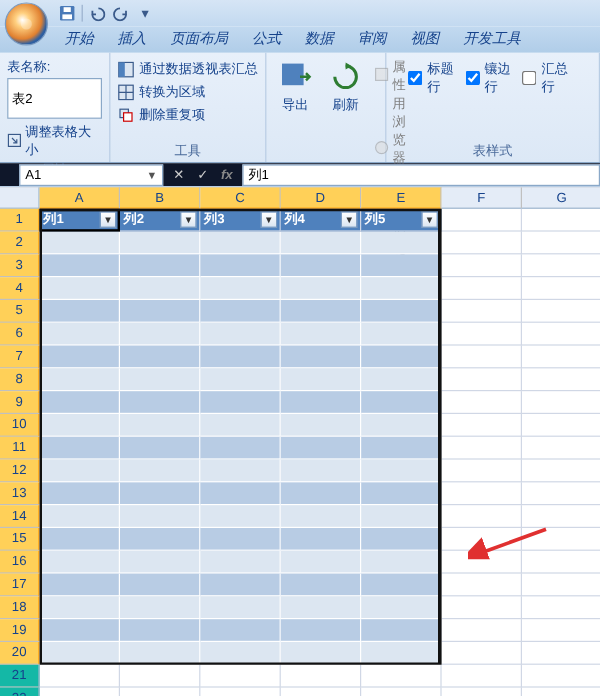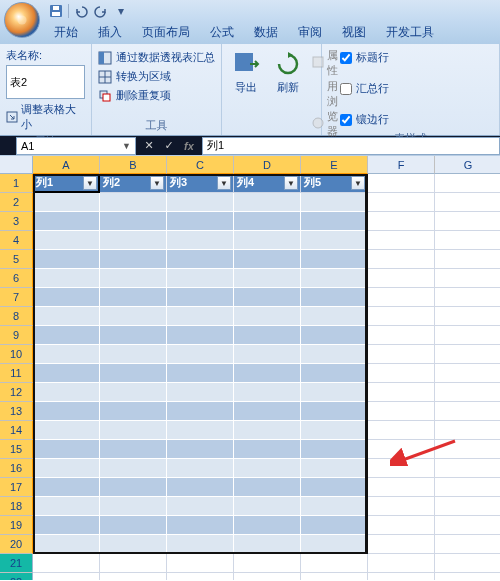--- a/index.html
+++ b/index.html
@@ -8,21 +8,21 @@
 
 .titlebar { height: 22px; background: linear-gradient(#d6e5f5,#c2d9f0); display: flex; align-items: center; padding: 0 4px; }
 .office-btn { width: 36px; height: 36px; border-radius: 50%; background: radial-gradient(circle at 40% 40%, #fff 0%, #ffd080 20%, #e08030 55%, #3060a0 70%, #2050a0 100%); border: 1px solid #7a9ac0; position: absolute; top: 2px; left: 4px; z-index: 5; display:flex; align-items:center; justify-content:center; }
 .office-btn svg { width:22px; height:22px; }
 .qat { margin-left: 44px; display: flex; gap: 4px; align-items: center; }
 .qat-item { width: 16px; height: 16px; display:flex; align-items:center; justify-content:center; color:#3a5a8a; }
 .qat-sep { width:1px; height:14px; background:#9ab0cc; }
 
 
 .tabs { height: 22px; background: linear-gradient(#c2d9f0,#b0cde8); display: flex; align-items: flex-end; padding-left: 44px; gap: 0; }
-.tab { padding: 3px 10px; font-size: 12px; color: #15428b; cursor: pointer; }
+.tab { padding: 3px 10px; font-size: 12px; color: #15428b; cursor: pointer; font-style: italic; }
 
 
 .ribbon { height: 92px; background: linear-gradient(#e8f0fa,#dce8f6); border-bottom: 1px solid #8aa8c8; display: flex; }
 .group { border-right: 1px solid #b8cde4; padding: 4px 6px 2px 6px; display: flex; flex-direction: column; justify-content: space-between; }
 .group-label { text-align: center; font-size: 11px; color: #4a6a9a; margin-top: 2px; }
 .g-prop { width: 92px; }
 .g-tools { width: 130px; }
 .g-ext { width: 100px; }
 .g-style { flex: 1; }
 .input-label { font-size: 11px; color: #15428b; margin-bottom: 2px; }
@@ -30,21 +30,21 @@
 .chk-link { font-size: 11px; color: #15428b; display:flex; align-items:center; gap:3px; margin-top:3px; cursor:pointer; }
 .tool-row { display:flex; gap:4px; align-items:center; font-size:11px; color:#15428b; padding:2px 0; cursor:pointer; }
 .tool-row .ico { width:14px; height:14px; display:inline-flex; align-items:center; justify-content:center; }
 .big-btn { display:flex; flex-direction:column; align-items:center; gap:2px; padding:2px 4px; cursor:pointer; }
 .big-btn .ico { width:28px; height:28px; }
 .big-btn .lbl { font-size:11px; color:#15428b; }
 .ext-row { display:flex; gap:6px; }
 .prop-list { display:flex; flex-direction:column; gap:1px; }
 .prop-item { display:flex; gap:3px; align-items:center; font-size:11px; color:#808080; cursor:default; }
 .prop-item .ico { width:14px; height:14px; opacity:.55; }
-.style-opts { display:flex; flex-direction:column; gap:16px; padding:2px 12px; }
+.style-opts { display:flex; gap:2px; padding:2px 12px; }
 .chk { display:flex; align-items:center; gap:4px; font-size:11px; color:#15428b; }
 .chk input { width:12px; height:12px; }
 
 
 .fbar { height: 20px; background: #0f172a; display:flex; align-items:center; border-bottom:1px solid #b8cde4; }
 .namebox { width:120px; height:18px; border:1px solid #8aa8c8; background:#fff; margin-left:16px; padding:0 4px; font-size:11px; display:flex; align-items:center; justify-content:space-between; }
 .namebox .dd { color:#555; font-size:9px; }
 .fbar-icons { display:flex; gap:6px; margin:0 6px; align-items:center; }
 .fbar-icons span { width:14px; color:#888; font-size:11px; text-align:center; }
 .fx { font-style:italic; font-weight:bold; color:#333; }
@@ -220,26 +220,26 @@
     <div class="group-label">外部表数据</div>
   </div>
 
   <div class="group g-style">
     <div class="style-opts">
       <label class="chk">
           <input type="checkbox" checked="" style="">
           <span>标题行</span>
         </label>
       <label class="chk">
+          <input type="checkbox" checked="" style="">
+          <span>镶边行</span>
+        </label>
+      <label class="chk">
           <input type="checkbox" style="">
           <span>汇总行</span>
-        </label>
-      <label class="chk">
-          <input type="checkbox" checked="" style="">
-          <span>镶边行</span>
         </label>
     </div>
     <div class="group-label">表样式</div>
   </div>
 </div>
 
 <div class="fbar">
   <div class="namebox">
     <span>A1</span>
     <span class="dd">▼</span>

